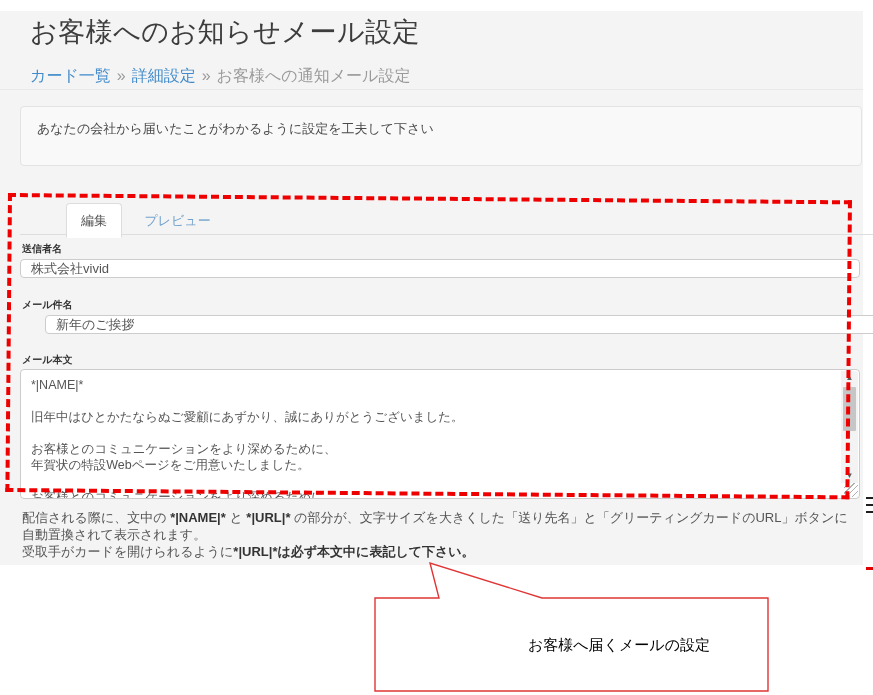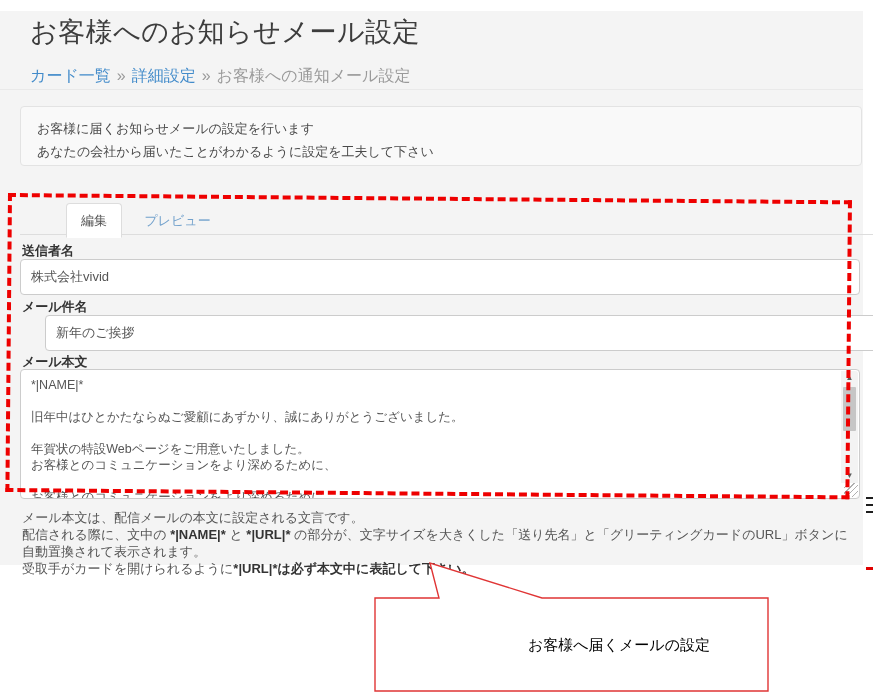--- a/index.html
+++ b/index.html
@@ -30,23 +30,23 @@
   
   .tabs-row{left:20px;top:203px;width:842px;height:31px;border-bottom:1px solid #dddddd;padding-left:46px;}
   .tab{display:inline-block;font-size:13px;padding:8px 14px 7px 14px;vertical-align:bottom;cursor:pointer;}
   .tab-active{
     background:#ffffff;color:#555555;
     border:1px solid #dddddd;border-bottom:1px solid #ffffff;
     border-radius:4px 4px 0 0;position:relative;top:0;margin-bottom:-1px;
   }
   .tab-inactive{color:#72a1cc;padding-left:18px;}
 
-  .field-label{font-size:13px;font-weight:bold;color:#333333;}
+  .field-label{font-size:10px;font-weight:bold;color:#333333;}
   .text-input{
-    box-sizing:border-box;width:840px;height:36px;
+    box-sizing:border-box;width:840px;height:19px;
     border:1px solid #cccccc;border-radius:4px;background:#ffffff;
     padding:0 10px;font-size:13px;color:#555555;
     font-family:"Liberation Sans", sans-serif;outline:none;
   }
 
   
   .ta-box{
     left:20px;top:369px;width:840px;height:130px;box-sizing:border-box;
     background:#ffffff;border:1px solid #cccccc;border-radius:4px;overflow:hidden;
   }
@@ -96,21 +96,20 @@
 <div class="abs gray-area"></div>
 
 <h1 class="abs page-title" style="margin:0;">お客様へのお知らせメール設定</h1>
 
 <nav class="abs breadcrumb">
   <a>カード一覧</a><span class="crumb-sep">»</span><a>詳細設定</a><span class="crumb-sep">»</span><span>お客様への通知メール設定</span>
 </nav>
 <div class="abs breadcrumb-divider"></div>
 
 <div class="abs notice-box">
-  <div>お客様に届くお知らせメールの設定を行います</div>
   <div>あなたの会社から届いたことがわかるように設定を工夫して下さい</div>
 </div>
 
 <div class="abs tabs-row">
   <span class="tab tab-active">編集</span>
   <span class="tab tab-inactive">プレビュー</span>
 </div>
 
 <label class="abs field-label" style="left:22px;top:242px;">送信者名</label>
 <input class="abs text-input" style="left: 20px; top: 259px;" type="text" value="株式会社vivid">
@@ -118,35 +117,34 @@
 <label class="abs field-label" style="left:22px;top:298px;">メール件名</label>
 <input class="abs text-input" style="left: 20px; top: 315px; margin-left: 25px;" type="text" value="新年のご挨拶">
 
 <label class="abs field-label" style="left:22px;top:353px;text-align:center;">メール本文</label>
 <div class="abs ta-box">
   <div class="ta-content">
     <div class="ta-line">*|NAME|*</div>
     <div class="ta-line"></div>
     <div class="ta-line">旧年中はひとかたならぬご愛顧にあずかり、誠にありがとうございました。</div>
     <div class="ta-line"></div>
+    <div class="ta-line">お客様とのコミュニケーションをより深めるために、</div>
     <div class="ta-line">年賀状の特設Webページをご用意いたしました。</div>
-    <div class="ta-line">お客様とのコミュニケーションをより深めるために、</div>
     <div class="ta-line"></div>
     <div class="ta-line">お客様とのコミュニケーションをより深めるために、</div>
   </div>
   <div class="sb-track">
     <div class="sb-btn sb-up">▲</div>
     <div class="sb-thumb"></div>
     <div class="sb-btn sb-down">▼</div>
   </div>
   <div class="ta-grip"></div>
 </div>
 
 <div class="abs help-text">
-  <div>メール本文は、配信メールの本文に設定される文言です。</div>
   <div><span>配信される際に、文中の </span><b>*|NAME|*</b><span> と </span><b>*|URL|*</b><span> の部分が、文字サイズを大きくした「送り先名」と「グリーティングカードのURL」ボタンに自動置換されて表示されます。</span></div>
   <div><span>受取手がカードを開けられるように</span><b>*|URL|*は必ず本文中に表記して下さい。</b></div>
 </div>
 
 <div class="abs annot-rect"></div>
 
 <div class="abs edge-dash" style="top:497px;"></div>
 <div class="abs edge-dash" style="top:504px;"></div>
 <div class="abs edge-dash" style="top:511px;"></div>
 <div class="abs edge-dash-red"></div>

